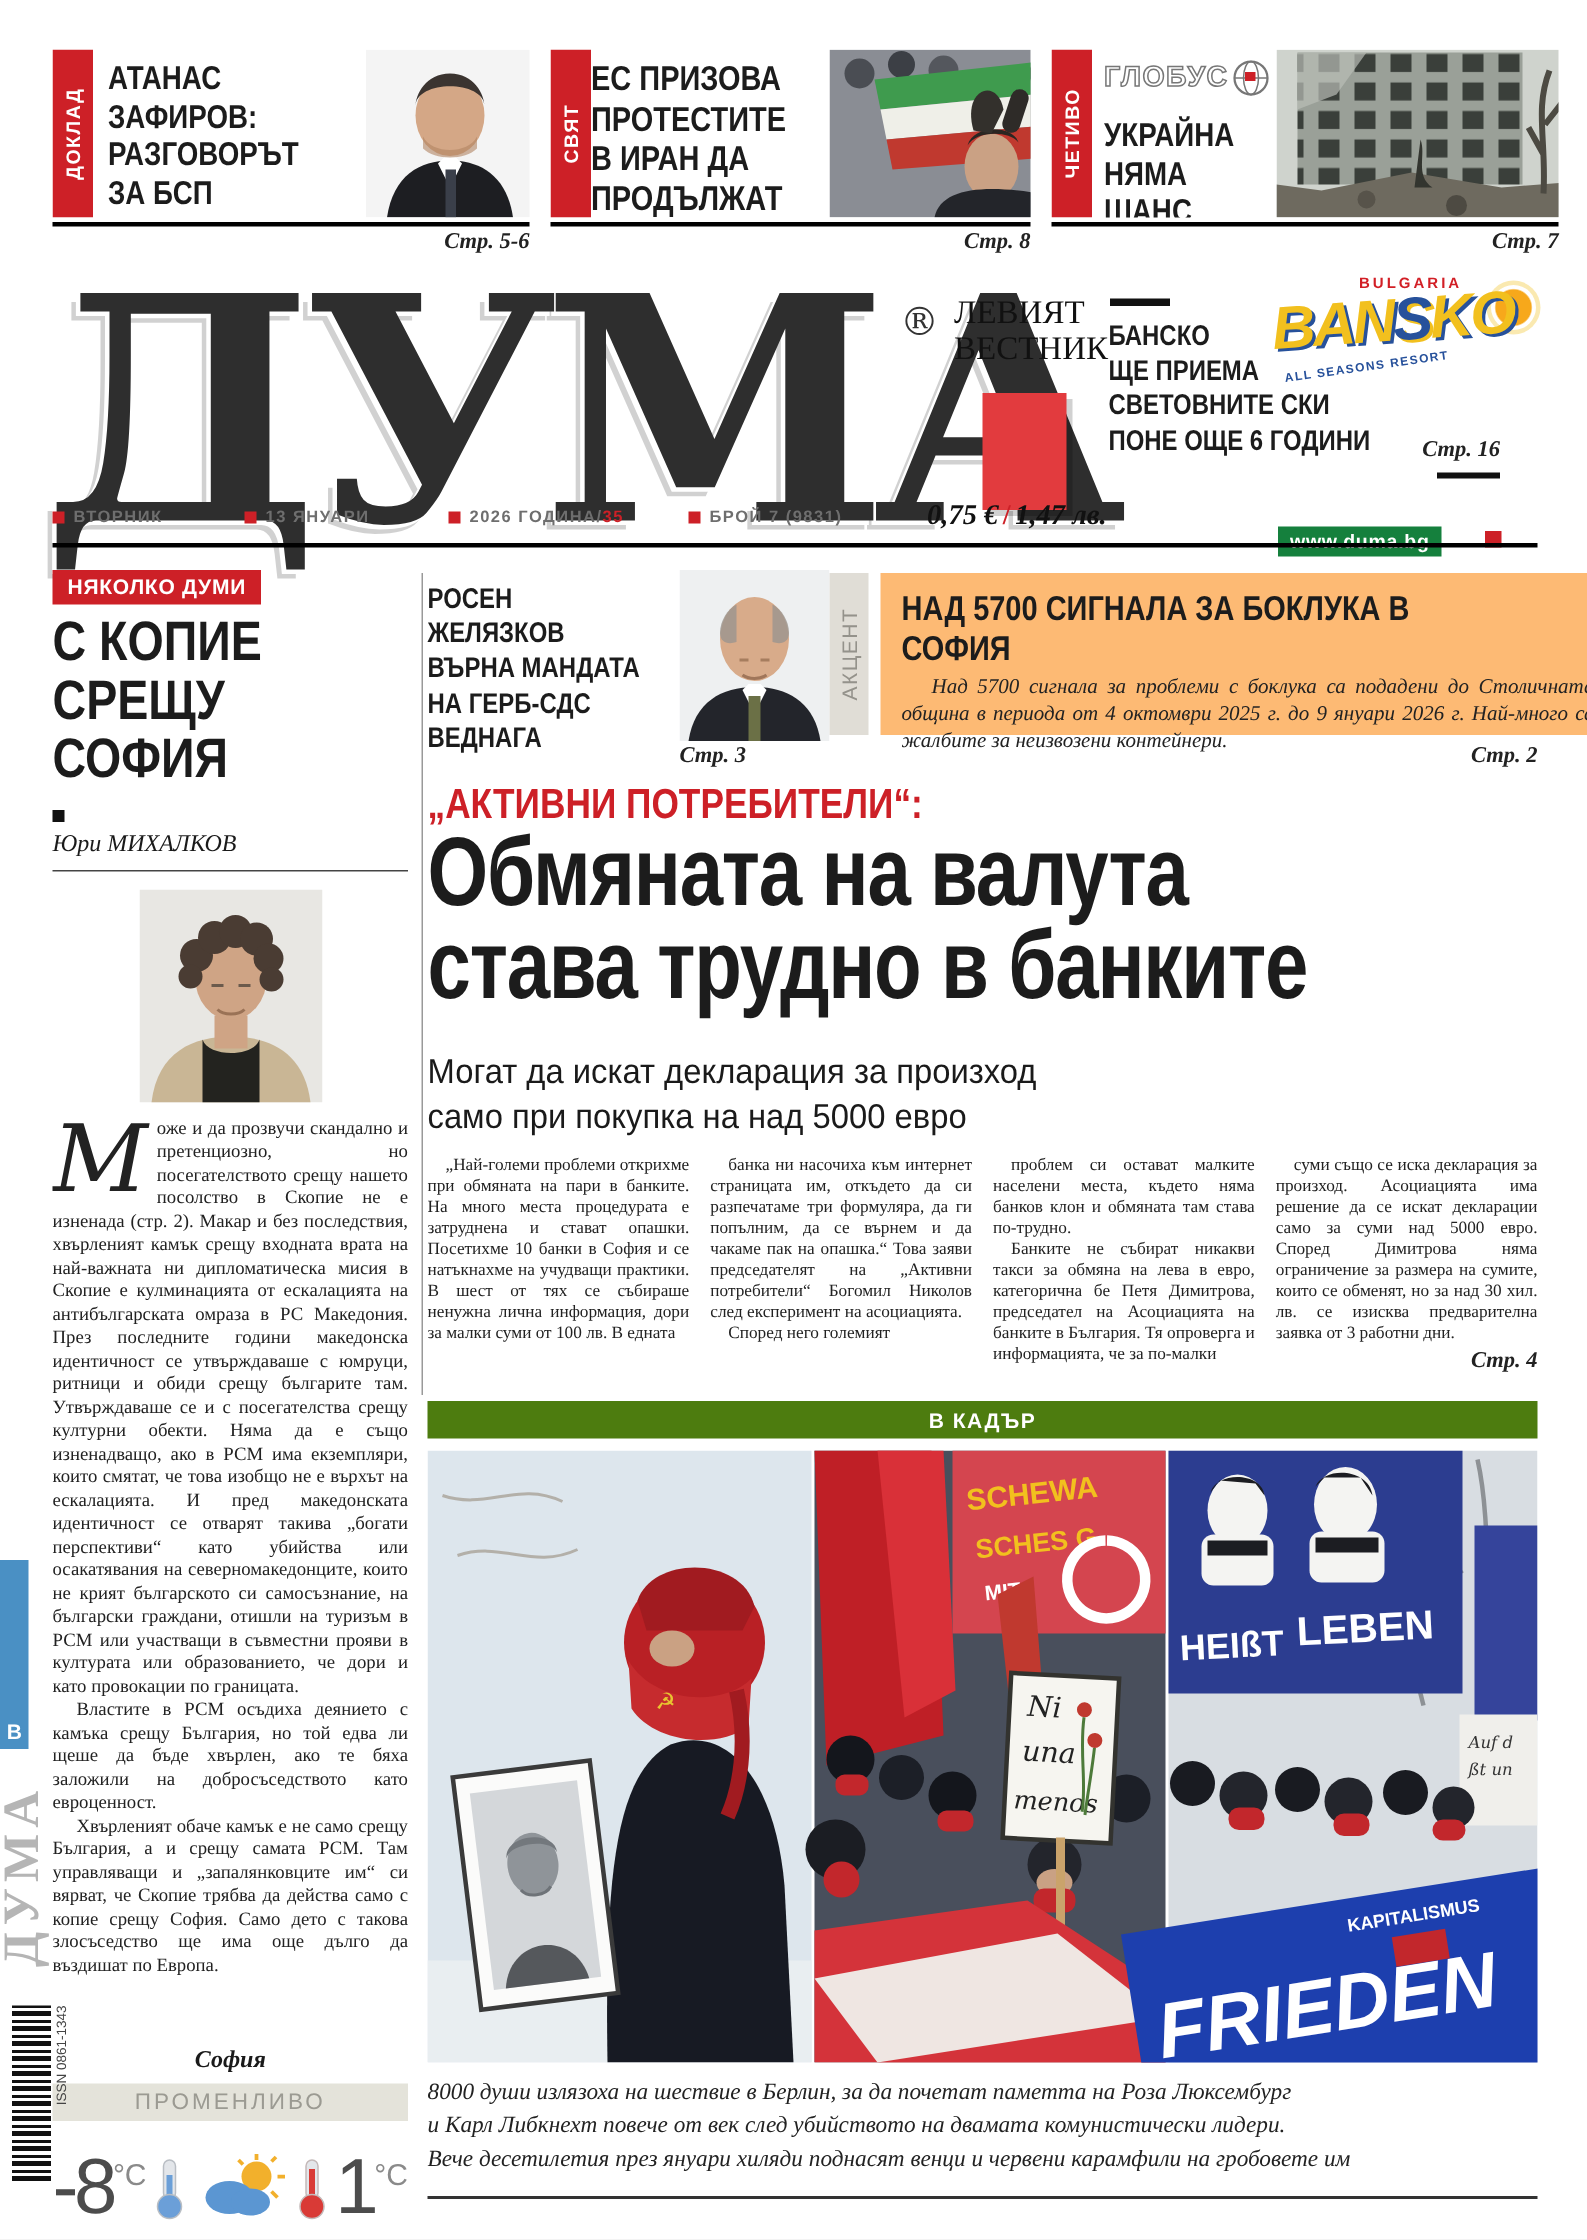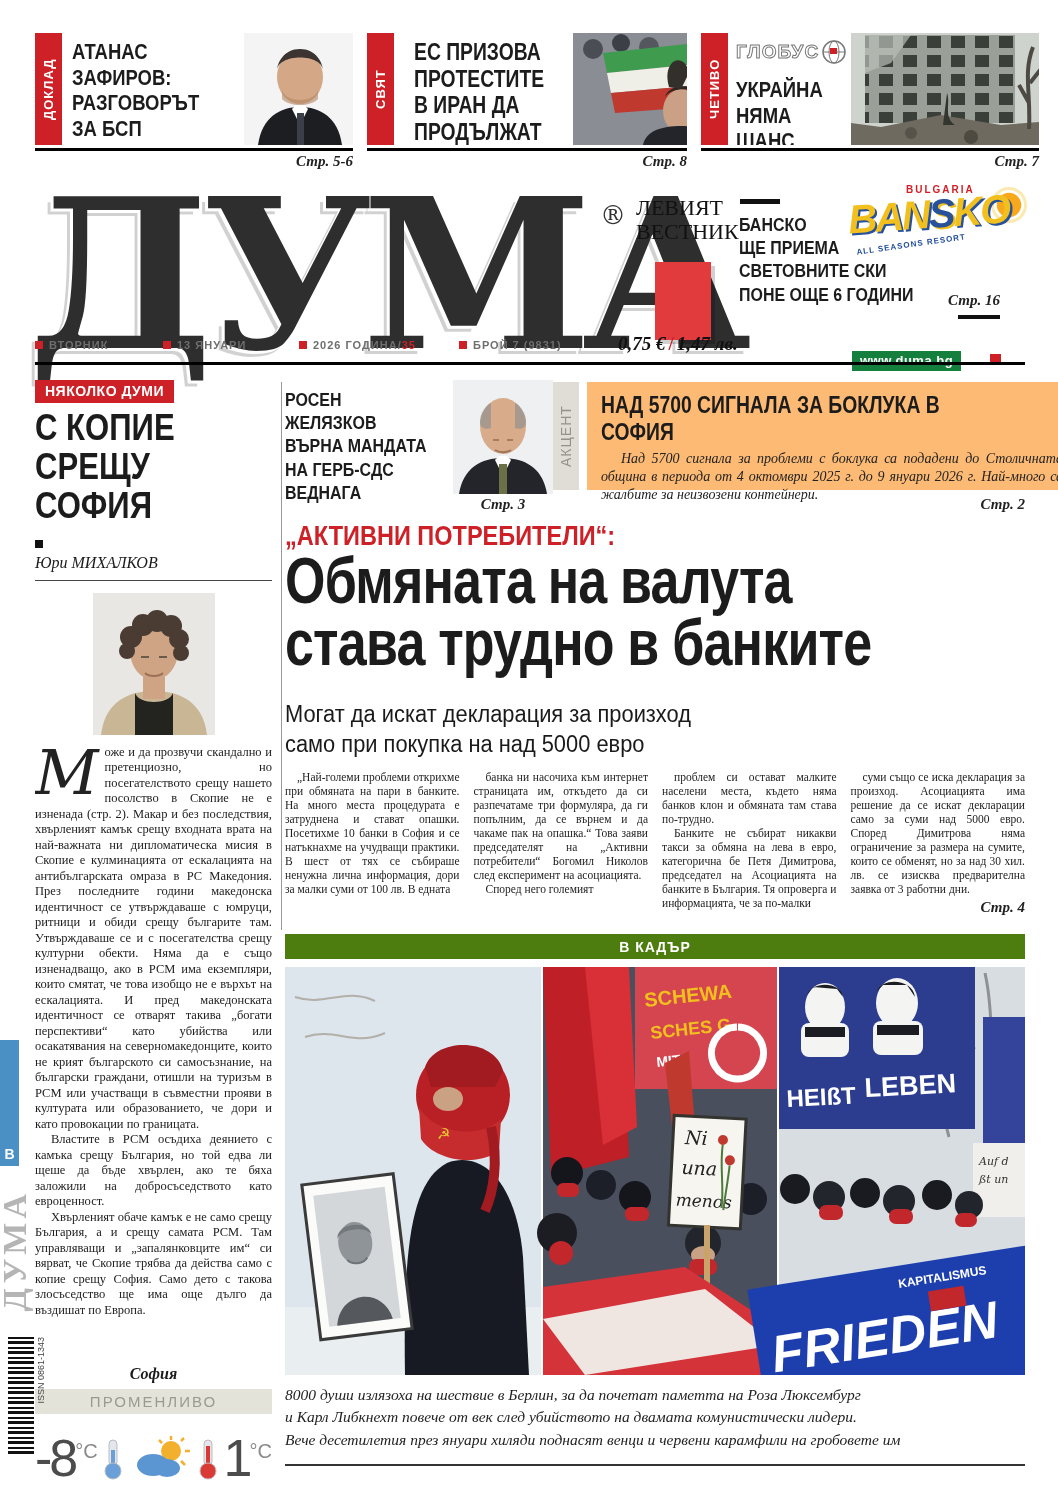--- a/index.html
+++ b/index.html
@@ -89,21 +89,21 @@
                font-family:"Liberation Serif",serif; writing-mode:vertical-rl; transform:rotate(180deg); letter-spacing:4px; }
   .barcode { position:absolute; left:8px; top:1337px; width:26px; height:118px;
              background:repeating-linear-gradient(to bottom,#111 0 2px,#fff 2px 4px,#111 4px 7px,#fff 7px 10px); }
   .issn { position:absolute; left:36px; top:1337px; font-size:9px; color:#444;
           font-family:"Liberation Sans",sans-serif; writing-mode:vertical-rl; transform:rotate(180deg); }
 
   
   .rightarea { position:absolute; left:285px; top:378px; width:740px; }
   .rosen-head { position:absolute; left:0; top:10px; width:170px; font-size:19px; line-height:1.22; }
   .rosen-photo { position:absolute; left:168px; top:2px; }
-  .rosen-page { position:absolute; left:168px; top:118px; width:100px; text-align:center;font-family:Liberation Serif, serif; }
+  .rosen-page { position:absolute; left:168px; top:118px; width:100px; text-align:left;font-family:Liberation Serif, serif; }
   .aktab { position:absolute; left:268px; top:4px; width:26px; height:108px; background:#e0ddd6; color:#94928b;
            display:flex; align-items:center; justify-content:center; font-family:"Liberation Sans",sans-serif;
            font-size:14px; letter-spacing:1px; writing-mode:vertical-rl; transform:rotate(180deg); }
   .akbox { position:absolute; left:302px; top:4px; width:490px; height:108px; background:#fdba74; padding:10px 14px 0; }
   .akbox h3 { font-size:23px; }
   .aktext { margin-top:4px; font-style:italic; font-size:14px; line-height:1.3; text-align:justify; color:#222; }
   .aktext { text-indent:20px; }
   .akpage { position:absolute; left:680px; top:118px; width:60px; text-align:right; }
 
   .kicker { position:absolute; left:0; top:142px; color:#cd2027; font-size:28px; }
@@ -147,21 +147,21 @@
           <path d="M38,58 C44,70 68,70 74,58 L74,66 C66,74 46,74 38,66 Z" fill="#b08363" opacity=".6"></path>
         </svg>
       </div>
       <div class="teaser-rule"></div>
       <div class="teaser-page pageref">Стр. 5-6</div>
     </div>
 
     <div class="teaser" style="width:320px">
       <div class="teaser-box">
         <div class="ttab">СВЯТ</div>
-        <div class="tbody" style="padding-left:20px">
+        <div class="tbody" style="padding-left:0">
             <div class="thead cond" style="font-size:23px"><span class="sq">ЕС ПРИЗОВА
 ПРОТЕСТИТЕ
 В ИРАН ДА
 ПРОДЪЛЖАТ</span></div>
           </div>
         <svg class="tphoto" width="196" height="112">
           <rect width="196" height="112" fill="#8a8d94"></rect>
           <circle cx="20" cy="16" r="10" fill="#4a4d53"></circle>
             <circle cx="48" cy="10" r="9" fill="#3c3f45"></circle>
           <circle cx="76" cy="14" r="10" fill="#54575d"></circle>

